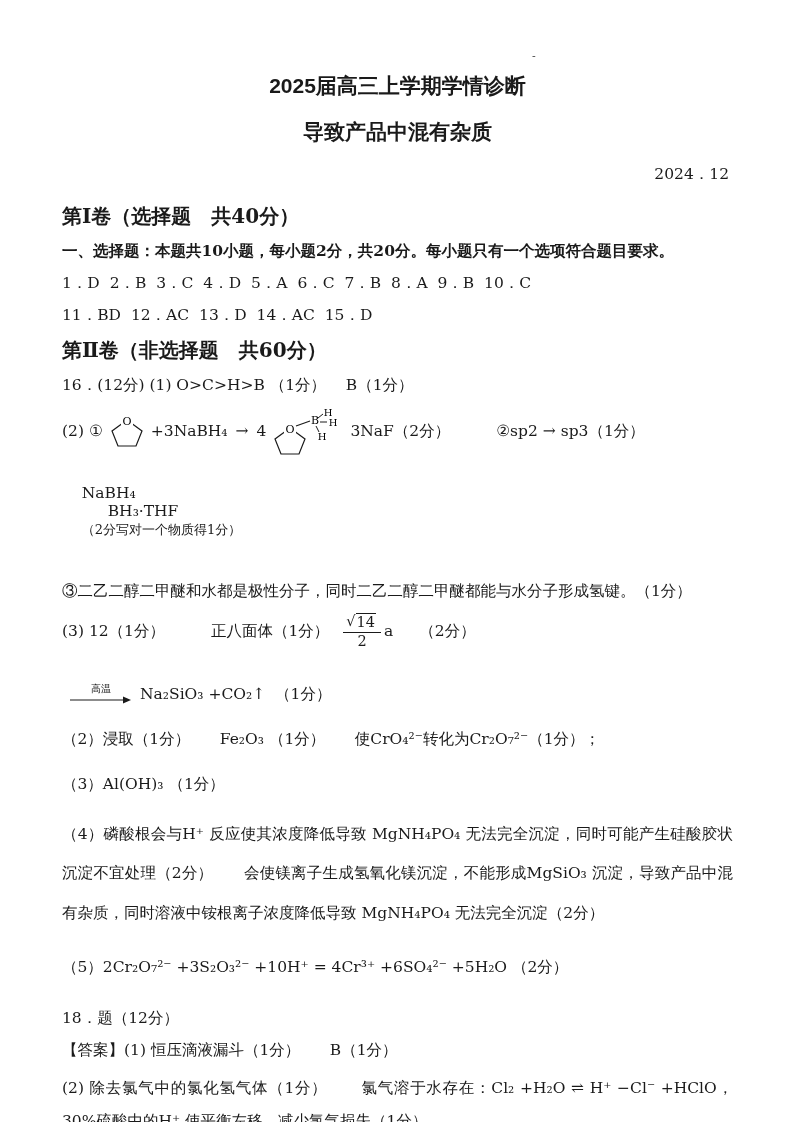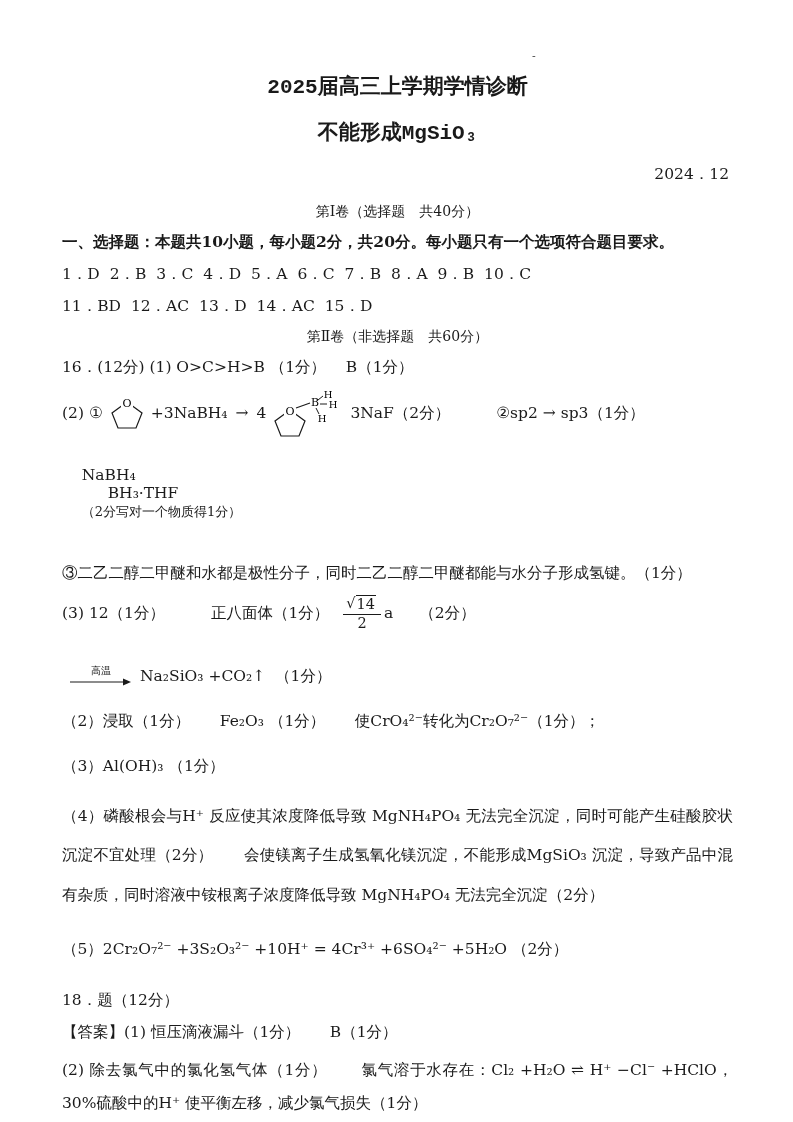--- a/index.html
+++ b/index.html
@@ -24,37 +24,37 @@
   }
   .stray {
     position: absolute;
     top: 50px;
     left: 532px;
     font-size: 11px;
     color: #444;
   }
   .title {
     text-align: center;
-    font-family: Liberation Mono, monospace;
+    font-family: Liberation Sans, sans-serif;
     font-weight: bold;
     font-size: 21px;
     margin: 10px 0 18px 0;
     white-space: pre-wrap;
   }
   .title.first { margin-top: 26px; }
   .date {
     text-align: right;
     padding-right: 4px;
     margin: 2px 0 18px 0;
     white-space: pre-wrap;
   }
   .sec-head {
-    text-align: center;
-    font-weight: normal;
-    font-size: 14px;
+    text-align: left;
+    font-weight: bold;
+    font-size: 20px;
     margin: 8px 0 8px 0;
     white-space: pre-wrap;
   }
   .line {
     margin: 11px 0;
     white-space: pre-wrap;
   }
   .para {
     margin: 10px 0;
     white-space: pre-wrap;
@@ -106,21 +106,21 @@
   .radval { border-top: 1.2px solid #1a1a1a; padding: 0 1px; }
 </style>
 </head>
 <body>
 
 <div class="page">
 
   <div class="stray">-</div>
 
   <div class="title first">2025届高三上学期学情诊断</div>
-  <div class="title">不能形成MgSiO₃</div>
+  <div class="title">导致产品中混有杂质</div>
   <div class="date">2024．12</div>
 
   <div class="sec-head">第Ⅰ卷（选择题　共40分）</div>
   <div class="line bold">一、选择题：本题共10小题，每小题2分，共20分。每小题只有一个选项符合题目要求。</div>
   <div class="line">1．D  2．B  3．C  4．D  5．A  6．C  7．B  8．A  9．B  10．C</div>
   <div class="line">11．BD  12．AC  13．D  14．AC  15．D</div>
 
   <div class="sec-head">第Ⅱ卷（非选择题　共60分）</div>
 
   <div class="line">16．(12分) (1) O&gt;C&gt;H&gt;B （1分）    B（1分）</div>

